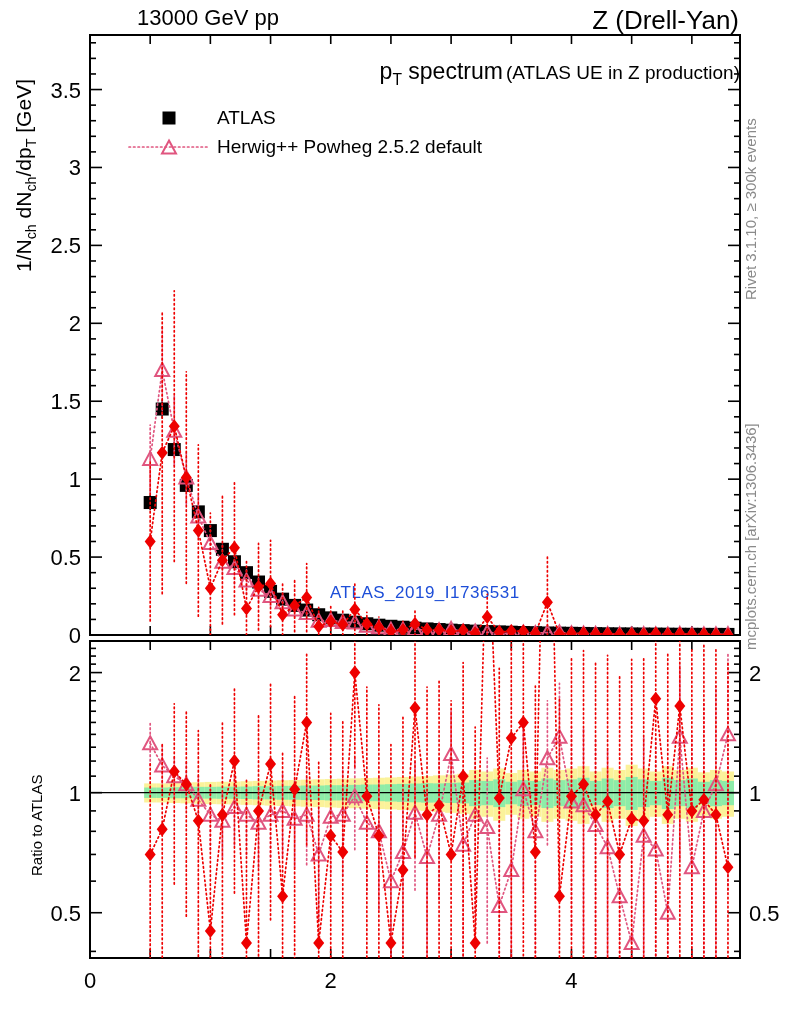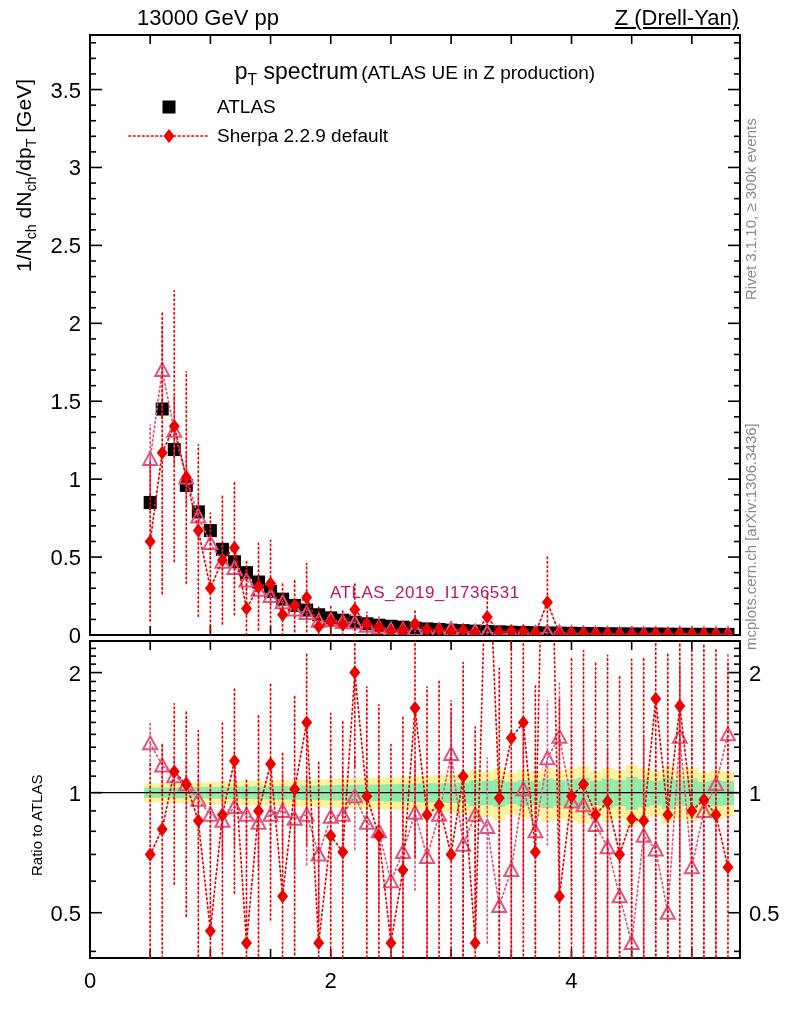--- a/index.html
+++ b/index.html
@@ -1,27 +1,27 @@
 <!DOCTYPE html>
 <html><head>
 <meta charset="utf-8">
 <style>
   html,body{margin:0;padding:0;background:#fff;}
   body{width:786px;height:1024px;position:relative;font-family:"Liberation Sans",sans-serif;color:#000;overflow:hidden;}
   .abs{position:absolute;}
   sub{font-size:68%;}
-  .watermark{left:330px;top:583px;font-size:17px;color:#be185d;letter-spacing:.5px;z-index:0;}
+  .watermark{left:330px;top:583px;font-size:17px;color:#1d4ed8;letter-spacing:.5px;z-index:0;}
   #chart-svg{left:0;top:0;z-index:1;}
   .txt{z-index:2;}
   .header-left{left:103px;top:5px;font-size:22px;margin-left:34px;}
-  .header-right{right:47px;top:5px;font-size:22px;text-decoration:underline;}
-  .plot-title{left:90px;top:58px;width:650px;text-align:center;white-space:nowrap;}
+  .header-right{right:47px;top:5px;font-size:26px;}
+  .plot-title{left:90px;top:58px;width:650px;text-align:right;white-space:nowrap;}
   .plot-title .main{font-size:23px;}
   .plot-title .paren{font-size:19px;margin-left:3px;}
-  .legend{left:127px;top:92px;text-align:center;}
+  .legend{left:127px;top:103px;text-align:center;}
   .legend-row{display:flex;align-items:center;height:29px;}
   .lgsvg{width:85px;height:24px;display:block;}
   .lgtext{font-size:19px;margin-left:5px;}
   .rot{transform:rotate(-90deg);transform-origin:0 0;white-space:nowrap;}
   .ylabel-main{left:12px;top:272px;font-size:21px;width:250px;}
   .ylabel-ratio{left:28px;top:876px;font-size:15px;width:165px;}
   .xlabel{right:46px;top:1024px;font-size:22px;}
   .side-note{font-size:15px;color:#8a8a8a;}
   .side-top{left:742px;top:300px;width:280px;}
   .side-bottom{left:742px;top:650px;width:316px;}
@@ -843,24 +843,24 @@
 
 <div class="abs txt legend">
   <div class="legend-row">
     <svg class="lgsvg">
         <rect x="35.5" y="5.5" width="13" height="13" fill="#000000"></rect>
       </svg>
     <span class="lgtext">ATLAS</span>
   </div>
   <div class="legend-row">
     <svg class="lgsvg">
-        <line x1="2" x2="83" y1="12" y2="12" stroke="#ee0000" stroke-dasharray="1.5 3" stroke-width="1.7" stroke-linecap="round" fill="none"></line>
-        <path d="M 42 5 L 47.5 12 L 42 19 L 36.5 12 Z" fill="#ee0000"></path>
+        <line x1="2" x2="83" y1="12" y2="12" stroke="#e0557f" stroke-dasharray="1.5 3" stroke-width="1.7" stroke-linecap="round" fill="none"></line>
+        <path d="M 42 5.5 L 49 18.5 L 35 18.5 Z" fill="none" stroke="#e0557f" stroke-width="2"></path>
       </svg>
-    <span class="lgtext">Sherpa 2.2.9 default</span>
+    <span class="lgtext">Herwig++ Powheg 2.5.2 default</span>
   </div>
 </div>
 
 <div class="abs txt rot ylabel-main">1/N<sub>ch</sub> dN<sub>ch</sub>/dp<sub>T</sub> [GeV]</div>
 <div class="abs txt rot ylabel-ratio">Ratio to ATLAS</div>
 <div class="abs txt xlabel">p<sub>T</sub> [GeV]</div>
 
 <div class="abs txt rot side-note side-top">Rivet 3.1.10, ≥ 300k events</div>
 <div class="abs txt rot side-note side-bottom">mcplots.cern.ch [arXiv:1306.3436]</div>
 

